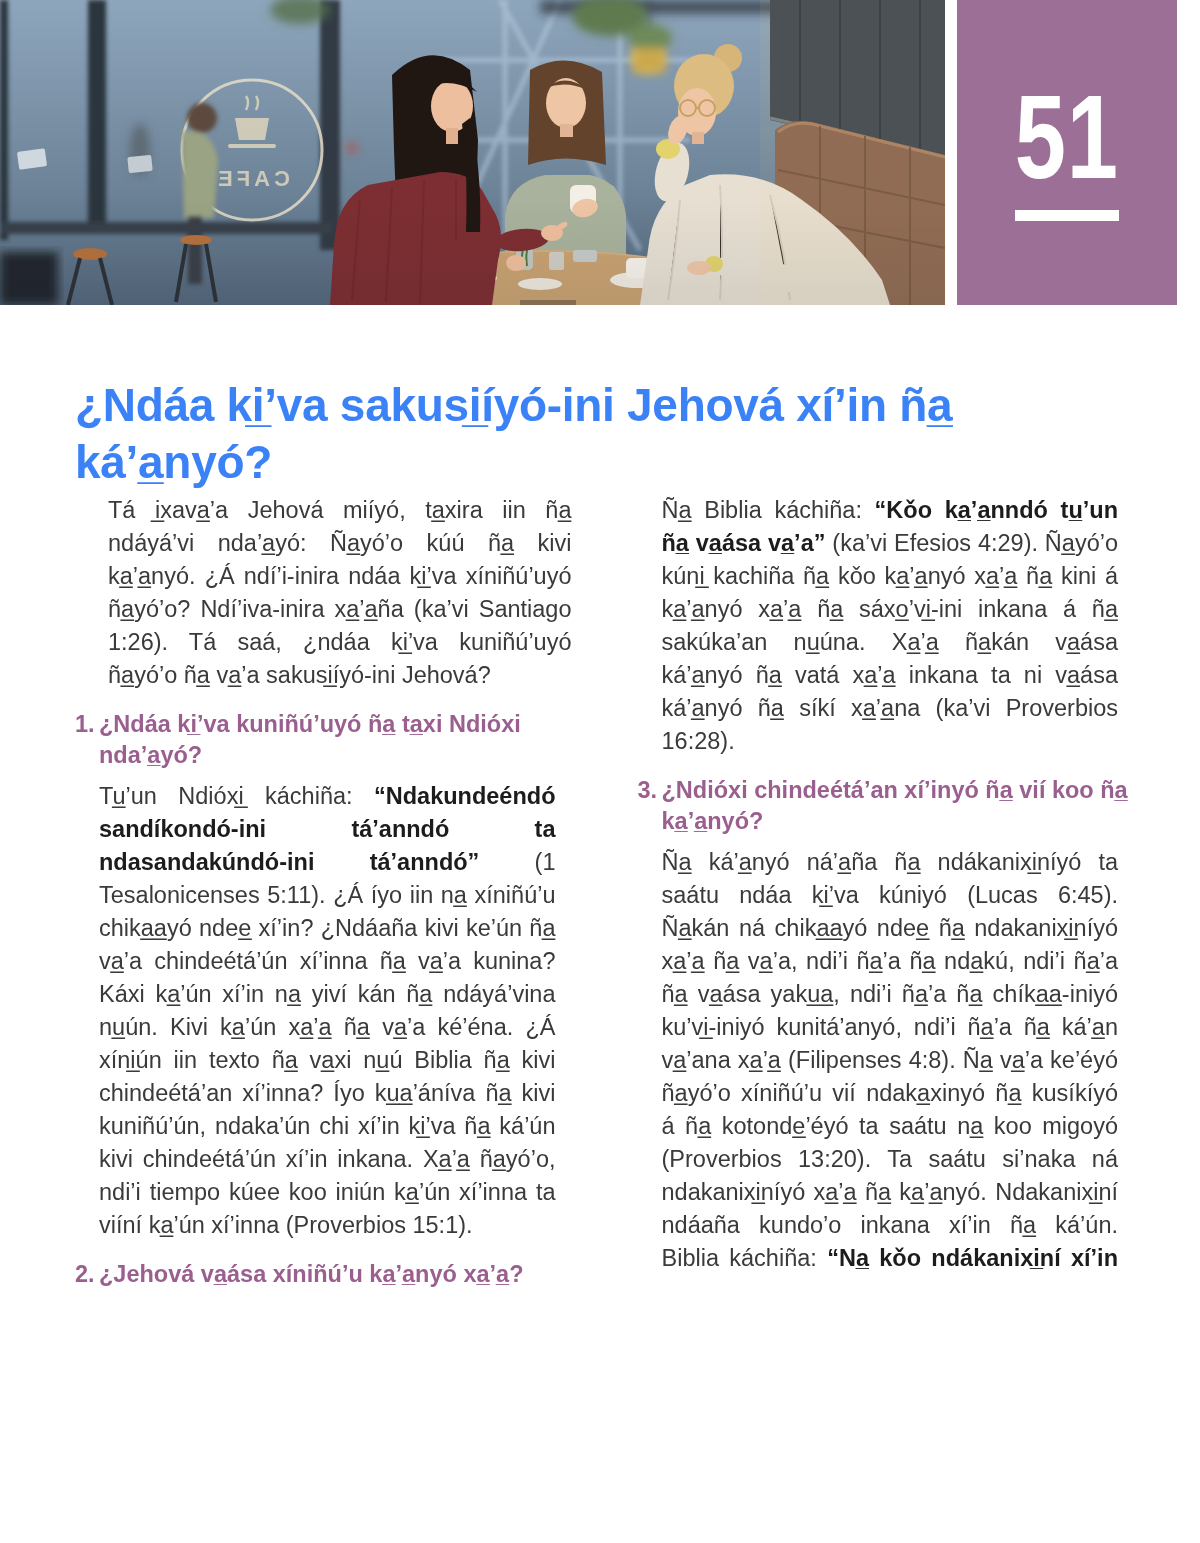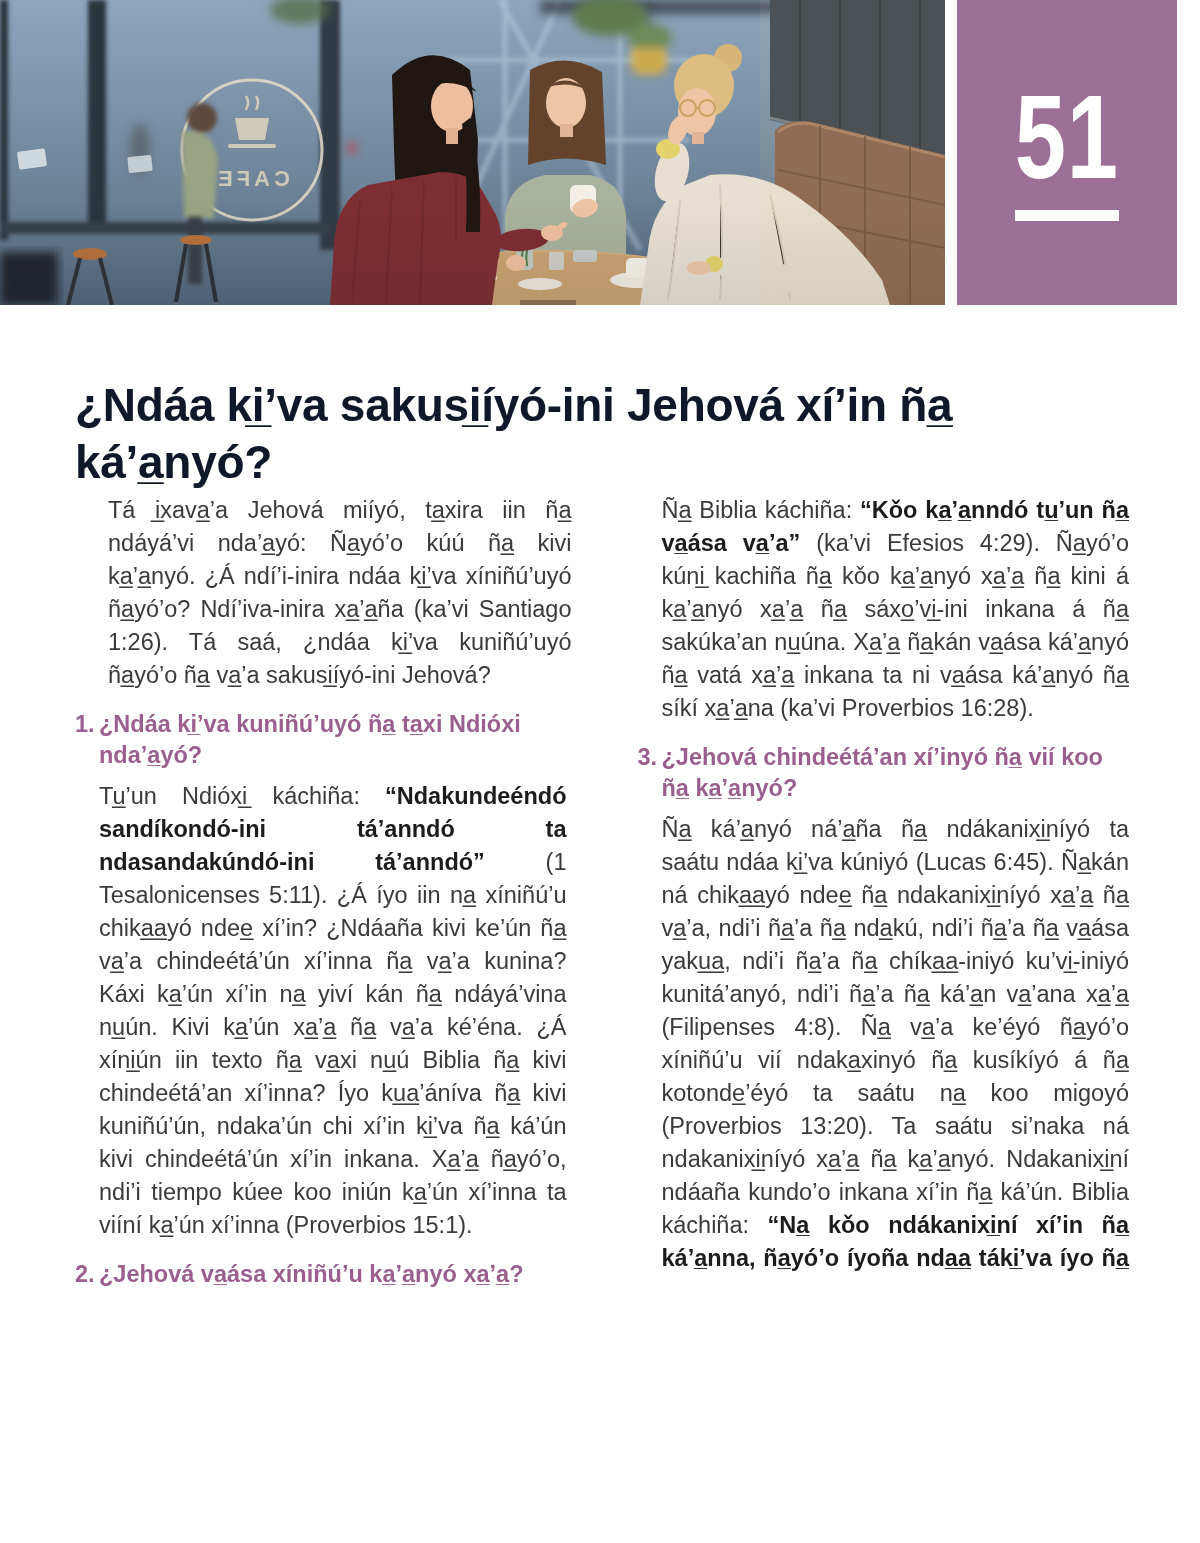--- a/index.html
+++ b/index.html
@@ -9,32 +9,32 @@
   
   .hero{position:absolute;top:0;left:0;width:945px;height:305px;overflow:hidden;}
   .badge{position:absolute;top:0;left:957px;width:220px;height:305px;background:#9c7096;
          display:flex;flex-direction:column;align-items:center;}
   .badge-num{margin-top:78px;color:#ffffff;font-weight:bold;font-size:118px;line-height:1;
              display:inline-block;transform:scaleX(.78);letter-spacing:1px;}
   .badge-bar{width:104px;height:11px;background:#ffffff;margin-top:14px;}
 
   
   .title{position:absolute;top:346px;left:75px;width:880px;
-         font-size:46px;line-height:57px;font-weight:bold;color:#0f172a;letter-spacing:-0.3px;}
+         font-size:46px;line-height:57px;font-weight:bold;color:#3b82f6;letter-spacing:-0.3px;}
 
   
   .article-body{position:absolute;top:494px;left:75px;width:1059px;height:812px;
         column-count:2;column-gap:66px;column-fill:auto;
         font-size:23.5px;line-height:33px;color:#3a3a3a;text-align:justify;}
   .intro{margin:0 0 0 33px;}
   .qhead{display:flex;color:#9a5f8f;font-weight:bold;font-size:23.5px;line-height:31px;
          margin:17px 0 9px 0;break-inside:avoid;text-align:left;}
   .qnum{flex:0 0 24px;}
   .qt{flex:1;}
-  .qpara{margin:0 5px 0 24px;}
+  .qpara{margin:0 16px 0 24px;}
   .bq{font-weight:bold;color:#1c1c1c;}
 </style>
 </head>
 <body>
 
 <div class="page">
 
   <div class="hero">
     <svg width="945" height="305" viewBox="0 0 945 305">
       <defs>
@@ -248,18 +248,18 @@
     <p class="qpara"><span>Tu̲’un Ndióxi̲ káchiña: </span><span class="bq">“Ndakundeéndó sandíkondó-ini tá’anndó ta ndasandakúndó-ini tá’anndó”</span><span> (1 Tesalonicenses 5:11). ¿Á íyo iin na̲ xíniñú’u chika̲a̲yó ndee̲ xí’in? ¿Ndáaña kivi ke’ún ña̲ va̲’a chindeétá’ún xí’inna ña̲ va̲’a kunina? Káxi ka̲’ún xí’in na̲ yiví kán ña̲ ndáyá’vina nu̲ún. Kivi ka̲’ún xa̲’a̲ ña̲ va̲’a ké’éna. ¿Á xíni̲ún iin texto ña̲ va̲xi nu̲ú Biblia ña̲ kivi chindeétá’an xí’inna? Íyo ku̲a̲’áníva ña̲ kivi kuniñú’ún, ndaka’ún chi xí’in ki̲’va ña̲ ká’ún kivi chindeétá’ún xí’in inkana. Xa̲’a̲ ña̲yó’o, ndi’i tiempo kúee koo iniún ka̲’ún xí’inna ta viíní ka̲’ún xí’inna (Proverbios 15:1).</span></p>
 
     <div class="qhead">
       <span class="qnum">2.</span>
       <span class="qt">¿Jehová va̲ása xíniñú’u ka̲’a̲nyó xa̲’a̲?</span>
     </div>
     <p class="qpara"><span>Ña̲ Biblia káchiña: </span><span class="bq">“Kǒo ka̲’a̲nndó tu̲’un ña̲ va̲ása va̲’a”</span><span> (ka’vi Efesios 4:29). Ña̲yó’o kúni̲ kachiña ña̲ kǒo ka̲’a̲nyó xa̲’a̲ ña̲ kini á ka̲’a̲nyó xa̲’a̲ ña̲ sáxo̲’vi̲-ini inkana á ña̲ sakúka’an nu̲úna. Xa̲’a̲ ña̲kán va̲ása ká’a̲nyó ña̲ vatá xa̲’a̲ inkana ta ni va̲ása ká’a̲nyó ña̲ síkí xa̲’a̲na (ka’vi Proverbios 16:28).</span></p>
 
     <div class="qhead">
       <span class="qnum">3.</span>
-      <span class="qt">¿Jehová chindeétá’an xí’inyó ña̲ vií koo ña̲ ka̲’a̲nyó?</span>
+      <span class="qt">¿Ndióxi chindeétá’an xí’inyó ña̲ vií koo ña̲ ka̲’a̲nyó?</span>
     </div>
     <p class="qpara"><span>Ña̲ ká’a̲nyó ná’a̲ña ña̲ ndákanixi̲níyó ta saátu ndáa ki̲’va kúniyó (Lucas 6:45). Ña̲kán ná chika̲a̲yó ndee̲ ña̲ ndakanixi̲níyó xa̲’a̲ ña̲ va̲’a, ndi’i ña̲’a ña̲ nda̲kú, ndi’i ña̲’a ña̲ va̲ása yaku̲a̲, ndi’i ña̲’a ña̲ chíka̲a̲-iniyó ku’vi̲-iniyó kunitá’anyó, ndi’i ña̲’a ña̲ ká’a̲n va̲’ana xa̲’a̲ (Filipenses 4:8). Ña̲ va̲’a ke’éyó ña̲yó’o xíniñú’u vií ndaka̲xinyó ña̲ kusíkíyó á ña̲ kotonde̲’éyó ta saátu na̲ koo migoyó (Proverbios 13:20). Ta saátu si’naka ná ndakanixi̲níyó xa̲’a̲ ña̲ ka̲’a̲nyó. Ndakanixi̲ní ndáaña kundo’o inkana xí’in ña̲ ká’ún. Biblia káchiña: </span><span class="bq">“Na̲ kǒo ndákanixi̲ní xí’in ña̲ ká’a̲nna, ña̲yó’o íyoña nda̲a̲ táki̲’va íyo ña̲ kanina iinna xí’in espada, soo na̲ ndákanixi̲ní xí’in ña̲ ká’a̲nna sándi̲kona-ini na̲ ndó’o-ini”</span></p>
 
   </div>
 </div>
 
 </body></html>

